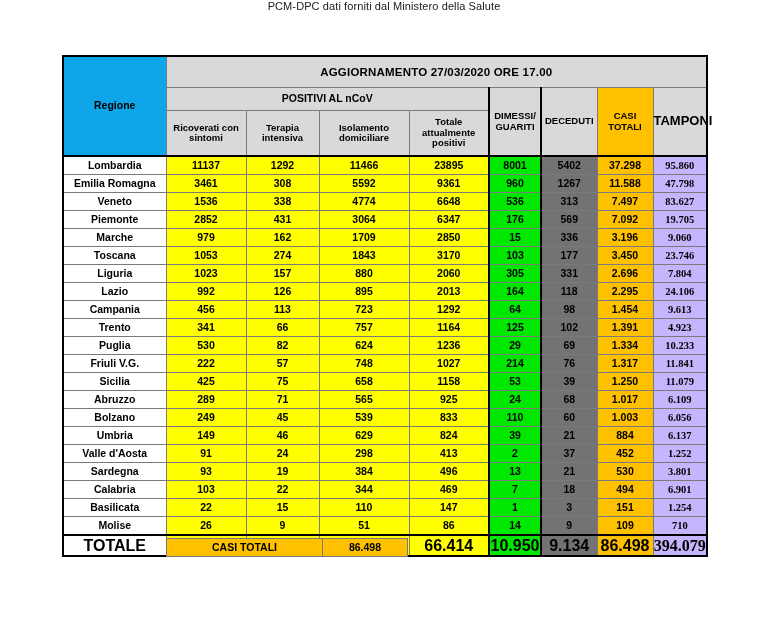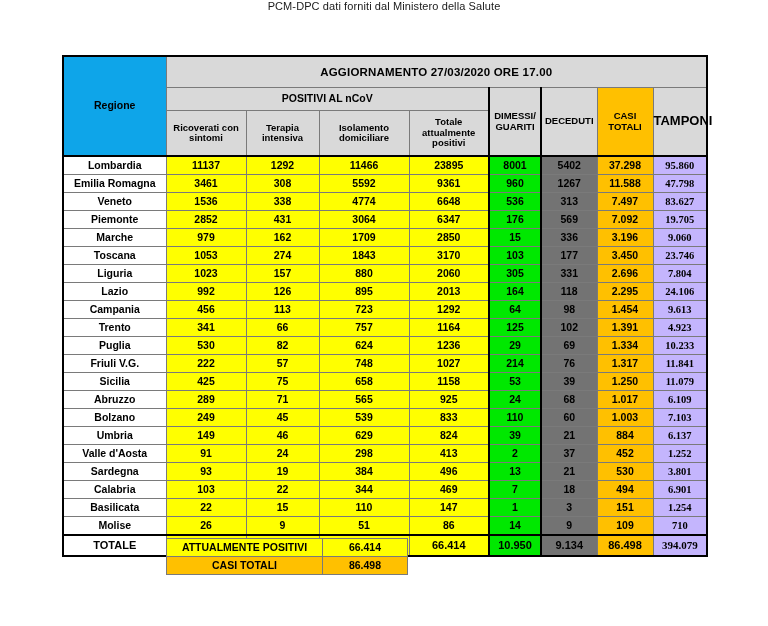--- a/index.html
+++ b/index.html
@@ -92,21 +92,21 @@
     background: #ffffff;
     color: #000000;
     font-size: 10.5px;
   }
   td.yellow  { background: #ffff00; color: #000000; }
   td.green   { background: #00e800; color: #006100; }
   td.red     { background: #737373; color: #c00000; }
   td.orange  { background: #ffc000; color: #000000; }
   td.gray    { background: #c4b5fd; color: #000000; font-family: Liberation Serif, serif; }
 
-  tr.total-row td { height: 19px; font-size: 11px; }
+  tr.total-row td { height: 19px; font-size: 16px; }
 
   
   .summary-wrap {
     position: absolute;
     left: 166px;
     top: 538px;
   }
   table.summary {
     border-collapse: collapse;
     table-layout: fixed;
@@ -323,21 +323,21 @@
         </tr>
         <tr class="data-row">
           <td class="region bl-thick">Bolzano</td>
           <td class="yellow">249</td>
           <td class="yellow">45</td>
           <td class="yellow">539</td>
           <td class="yellow">833</td>
           <td class="green bl-thick">110</td>
           <td class="red bl-thick">60</td>
           <td class="orange">1.003</td>
-          <td class="gray br-thick">7.103</td>
+          <td class="gray br-thick">6.056</td>
         </tr>
         <tr class="data-row">
           <td class="region bl-thick">Umbria</td>
           <td class="yellow">149</td>
           <td class="yellow">46</td>
           <td class="yellow">629</td>
           <td class="yellow">824</td>
           <td class="green bl-thick">39</td>
           <td class="red bl-thick">21</td>
           <td class="orange">884</td>
@@ -410,22 +410,18 @@
           <td class="gray bt-thick bb-thick br-thick">394.079</td>
         </tr>
       </tbody>
   </table>
 </div>
 
 <div class="summary-wrap">
   <table class="summary">
     <tbody id="summary-body">
         <tr>
-          <td class="sm-label s-yellow">ATTUALMENTE POSITIVI</td>
-          <td class="sm-value s-yellow">66.414</td>
-        </tr>
-        <tr>
           <td class="sm-label s-orange">CASI TOTALI</td>
           <td class="sm-value s-orange">86.498</td>
         </tr>
       </tbody>
   </table>
 </div>
 
 </body></html>

